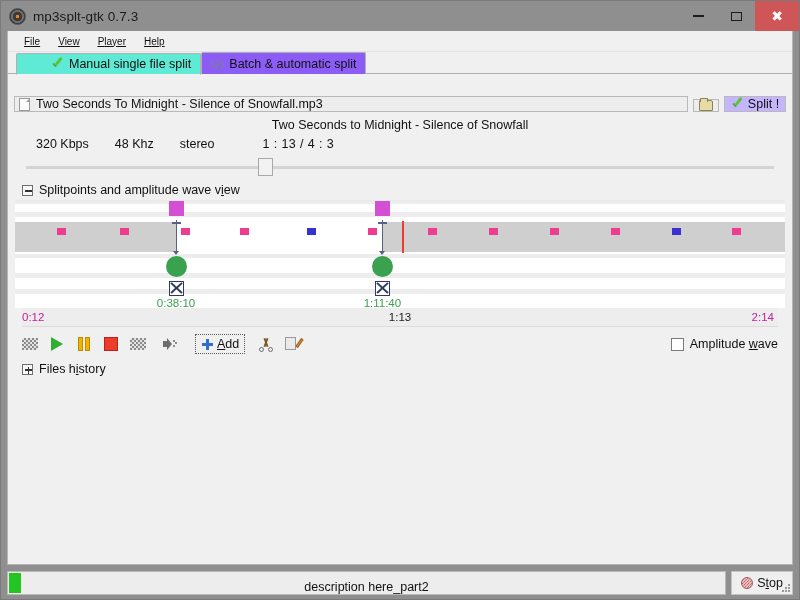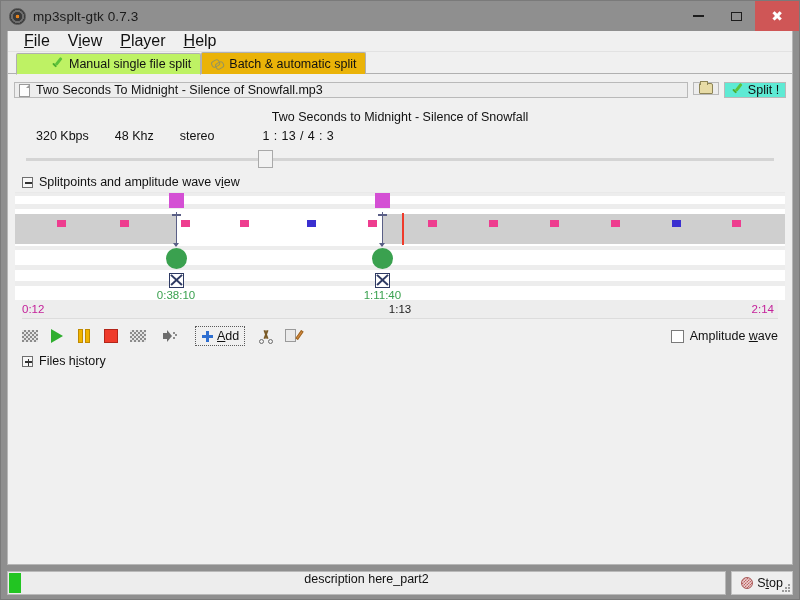--- a/index.html
+++ b/index.html
@@ -27,61 +27,61 @@
   .min-g { width:11px; height:2px; background:#1d1d1d; }
   .max-g { width:11px; height:9px; border:1.6px solid #1d1d1d; }
   .cls-g { color:#fff; font-size:14px; line-height:1; }
 
   
   .client { flex:1 1 auto; margin:0 6px 6px 6px; background:#f0f0f0;
             display:flex; flex-direction:column; border:1px solid #b6b6b6;
             border-top:0; }
   .menubar { height:21px; background:#f0f0f0; display:flex; align-items:center;
              padding-left:7px; gap:0; flex:0 0 21px; border-bottom:1px solid #e2e2e2; }
-  .menuitem { padding:2px 9px; font-size:16px; color:#111; cursor:default; }
+  .menuitem { padding:2px 9px; font-size:10px; color:#111; cursor:default;text-decoration:underline; }
   .menuitem u { text-decoration:underline; }
 
   
   .tabrow { height:22px; display:flex; align-items:flex-end; padding-left:8px;
             background:#f0f0f0; flex:0 0 22px; position:relative; }
   .tabrow:after { content:""; position:absolute; left:0; right:0; bottom:0;
                   height:1px; background:#b0b0b0; }
   .tab { height:22px; display:flex; align-items:center; gap:5px; padding:0 9px;
          border:1px solid #b0b0b0; border-bottom:none; font-size:12.5px;
-         background:#eab308; position:relative; z-index:2; cursor:default;
+         background:#8b5cf6; position:relative; z-index:2; cursor:default;
          border-radius:2px 2px 0 0; }
-  .tab.active { background:#bef264; border-bottom:1px solid #f0f0f0; margin-bottom:-1px;padding-left:34px; }
+  .tab.active { background:#5eead4; border-bottom:1px solid #f0f0f0; margin-bottom:-1px;padding-left:34px; }
   .chk-green { width:13px; height:13px; position:relative; flex:0 0 13px; }
   .chk-green:before { content:""; position:absolute; left:1px; top:6px; width:5px; height:2.4px;
       background:#4caf30; transform:rotate(45deg); border-radius:1px; }
   .chk-green:after { content:""; position:absolute; left:3.4px; top:2px; width:9px; height:2.6px;
       background:#5cc23a; transform:rotate(-52deg); border-radius:1px; }
   .link-ic { width:13px; height:13px; flex:0 0 13px; position:relative; opacity:.75; }
   .link-ic:before, .link-ic:after { content:""; position:absolute; width:7px; height:4.5px;
       border:1.5px solid #7a8a7a; border-radius:3px; }
   .link-ic:before { left:0; top:3px; transform:rotate(-30deg); }
   .link-ic:after { left:4px; top:5px; transform:rotate(-30deg); }
 
   
-  .filebar { margin:8px 6px 0 6px; height:22px; display:flex; align-items:flex-start; gap:5px;
+  .filebar { margin:16px 6px 0 6px; height:22px; display:flex; align-items:flex-end; gap:5px;
              flex:0 0 22px; }
   .file-entry { flex:1 1 auto; background:#ededed; border:1px solid #b9b9b9;
                 display:flex; align-items:center; padding:0 4px; gap:6px; min-width:0; }
   .doc-ic { width:11px; height:13px; background:#fdfdfd; border:1px solid #9a9a9a;
             position:relative; flex:0 0 11px; }
   .doc-ic:after { content:""; position:absolute; right:-1px; top:-1px; border-width:0 0 4px 4px;
             border-style:solid; border-color:transparent transparent #9a9a9a transparent; }
   .file-name { font-size:12.5px; white-space:nowrap; overflow:hidden; text-overflow:ellipsis; }
   .browse-btn { width:26px; border:1px solid #b9b9b9; background:#ededed;
                 display:flex; align-items:center; justify-content:center; cursor:default; }
   .folder-ic { width:14px; height:11px; background:#e7dba6; border:1px solid #8d8456;
                border-radius:1px 2px 1px 1px; position:relative; }
   .folder-ic:before { content:""; position:absolute; left:0; top:-3px; width:6px; height:3px;
                background:#e7dba6; border:1px solid #8d8456; border-bottom:0; border-radius:1px 1px 0 0;}
-  .split-btn { width:62px; border:1px solid #b9b9b9; background:#5eead4;
+  .split-btn { width:62px; border:1px solid #b9b9b9; background:#c4b5fd;
                display:flex; align-items:center; justify-content:center; gap:4px; cursor:default; }
   .split-lbl { font-size:12.5px; }
 
   
   .info { flex:0 0 auto; padding:4px 0 0 0; }
   .song-title { text-align:center; font-size:12.5px; padding:2px 0 5px 0; }
   .meta { display:flex; font-size:12.5px; padding-left:28px; gap:26px; align-items:center; }
   .meta .time { margin-left:22px; letter-spacing:.4px; }
   .slider-wrap { margin:6px 18px 0 18px; height:20px; position:relative; }
   .slider-track { position:absolute; left:0; right:0; top:9px; height:3px; background:#d4d4d4; }
@@ -187,21 +187,21 @@
   .amp-lbl u { text-decoration:underline; }
 
   .files-hist { display:flex; align-items:center; gap:6px; padding:7px 0 0 14px; flex:0 0 auto; }
 
   .filler { flex:1 1 auto; background:#f0f0f0; }
 
   
   .statusrow { display:flex; align-items:stretch; gap:5px; padding:0 6px 4px 6px;
                flex:0 0 28px; height:28px; }
   .progress { flex:1 1 auto; border:1px solid #b9b9b9; background:#ededed; position:relative;
-              display:flex; align-items:flex-start; justify-content:center; }
+              display:flex; align-items:flex-end; justify-content:center; }
   .progress-fill { position:absolute; left:1px; top:1px; bottom:1px; width:12px; background:#22c522; }
   .progress-lbl { font-size:12.5px; position:relative; z-index:2; }
   .stop-btn { width:62px; border:1px solid #c3c3c3; background:#efefef; display:flex;
               align-items:center; justify-content:center; gap:4px; cursor:default; }
   .stop-ic { width:12px; height:12px; border-radius:50%; flex:0 0 12px;
      background-image:
        linear-gradient(45deg,#c06060 25%,transparent 25%,transparent 75%,#c06060 75%),
        linear-gradient(45deg,#c06060 25%,transparent 25%,transparent 75%,#c06060 75%);
      background-size:3px 3px; background-position:0 0,1.5px 1.5px; background-color:#ead2d2;
      border:1px solid #a85a5a; }

